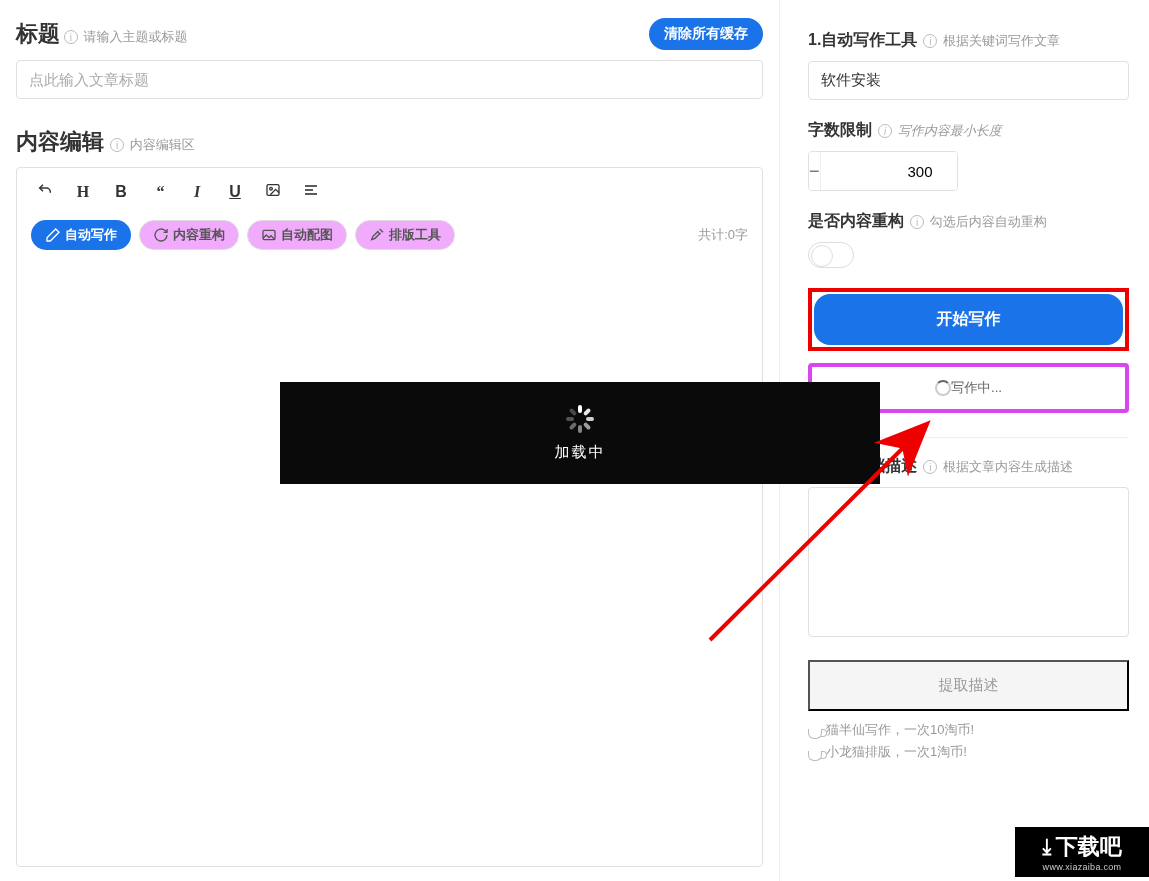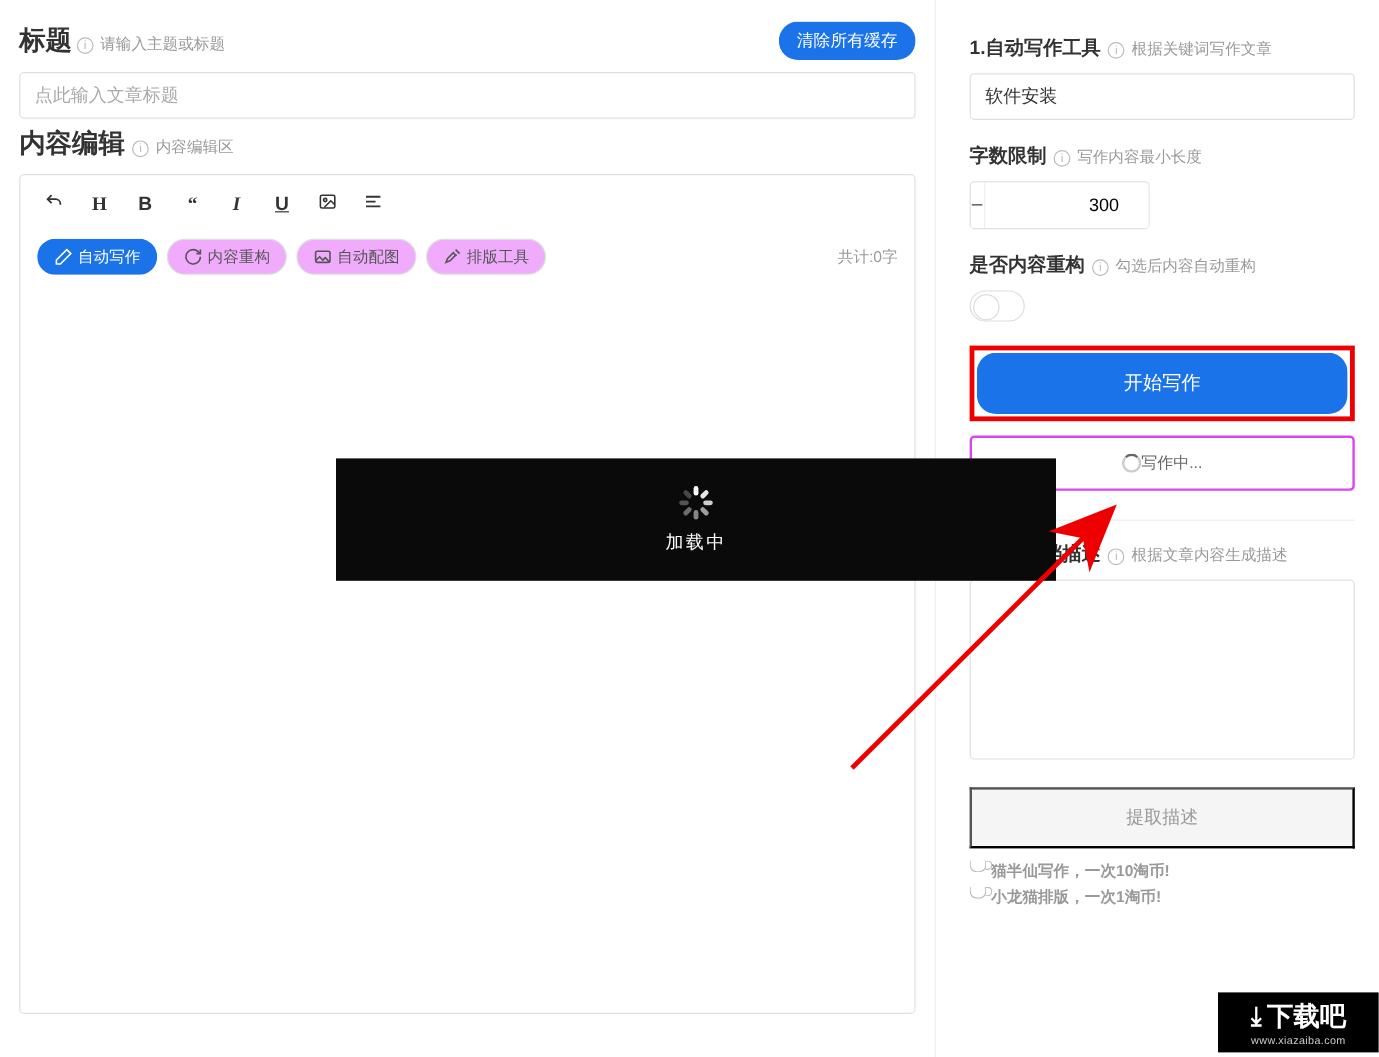--- a/index.html
+++ b/index.html
@@ -57,20 +57,21 @@
     display: inline-flex;
     align-items: center;
     justify-content: center;
     padding: 6px 14px;
     border-radius: 16px;
     border: 1px solid transparent;
     cursor: pointer;
     font-size: 14px;
     background: #fff;
     gap: 4px;
+    font-weight: bold;
   }
   .btn-primary {
     background: #1a73e8;
     color: #fff;
   }
   .btn-outline {
     border: 1px solid #ddd;
     color: #555;
     background: #f0abfc;
   }
@@ -92,21 +93,21 @@
     border-radius: 4px;
     padding: 10px 12px;
     font-size: 15px;
     outline: none;
     color: #333;
   }
   .input::placeholder { color: #aaa; }
   .h-section {
     font-size: 22px;
     font-weight: 700;
-    margin: 6px 0 10px;
+    margin: 28px 0 10px;
   }
   .editor-box {
     border: 1px solid #e0e0e0;
     border-radius: 4px;
     min-height: 700px;
     padding: 12px 14px;
   }
   .toolbar {
     display: flex;
     gap: 18px;
@@ -193,21 +194,21 @@
     left: 2px; top: 2px;
   }
   .highlight-box {
     border: 4px solid #e00;
     padding: 2px;
     margin-bottom: 12px;
   }
   .btn-writing {
     width: 100%;
     padding: 12px 0;
-    border: 2px solid #d946ef;
+    border: 4px solid #d946ef;
     border-radius: 4px;
     color: #666;
     background: #fff;
     display: flex;
     align-items: center;
     justify-content: center;
     gap: 0;
     cursor: pointer;
   }
   .spinner-sm {
@@ -224,21 +225,21 @@
     padding: 10px;
     resize: none;
     font-size: 14px;
     outline: none;
   }
   .tips {
     margin-top: 10px;
     color: #999;
     font-size: 13px;
   }
-  .tips div { margin-bottom: 4px; display: flex; align-items: flex-start; gap: 4px; font-weight: bold; }
+  .tips div { margin-bottom: 4px; display: flex; align-items: flex-end; gap: 4px; }
   .cup {
     width: 14px; height: 10px;
     border: 1.5px solid #bbb;
     border-radius: 0 0 6px 6px;
     border-top: none;
     position: relative;
     display: inline-block;
   }
   .cup::after {
     content:'';
@@ -431,21 +432,21 @@
           <span class="hint-ico">i</span>
           <span>根据关键词写作文章</span>
         </span>
       </div>
       <input class="input" value="软件安装" style="">
     </div>
 
     <div class="side-section">
       <div class="side-label">
         <span>字数限制</span>
-        <span class="hint" style="font-weight:400;">
+        <span class="hint" style="font-weight:400;font-style:italic;">
           <span class="hint-ico">i</span>
           <span>写作内容最小长度</span>
         </span>
       </div>
       <div class="stepper">
         <button>−</button>
         <input value="300" style="">
 
       </div>
     </div>

